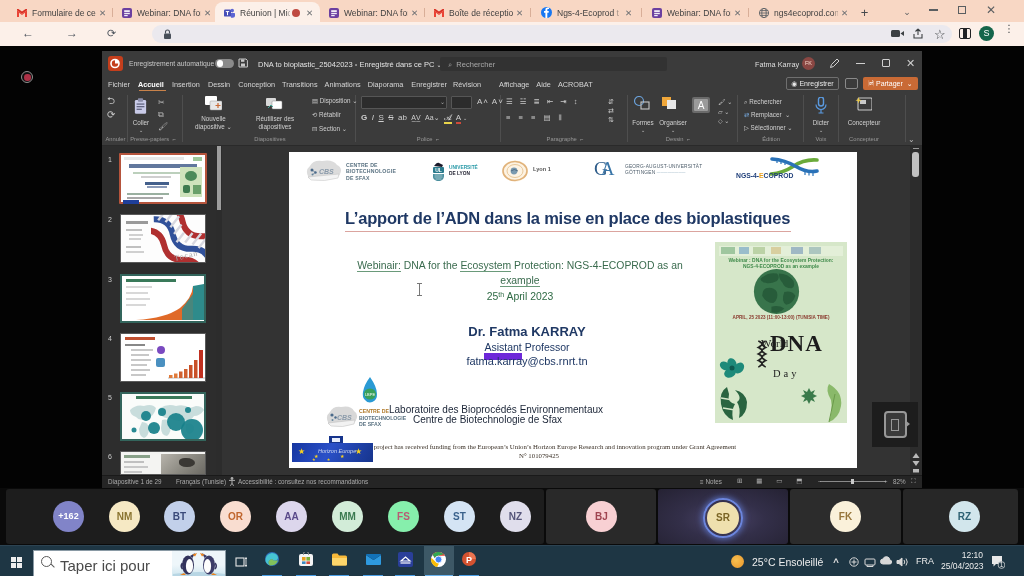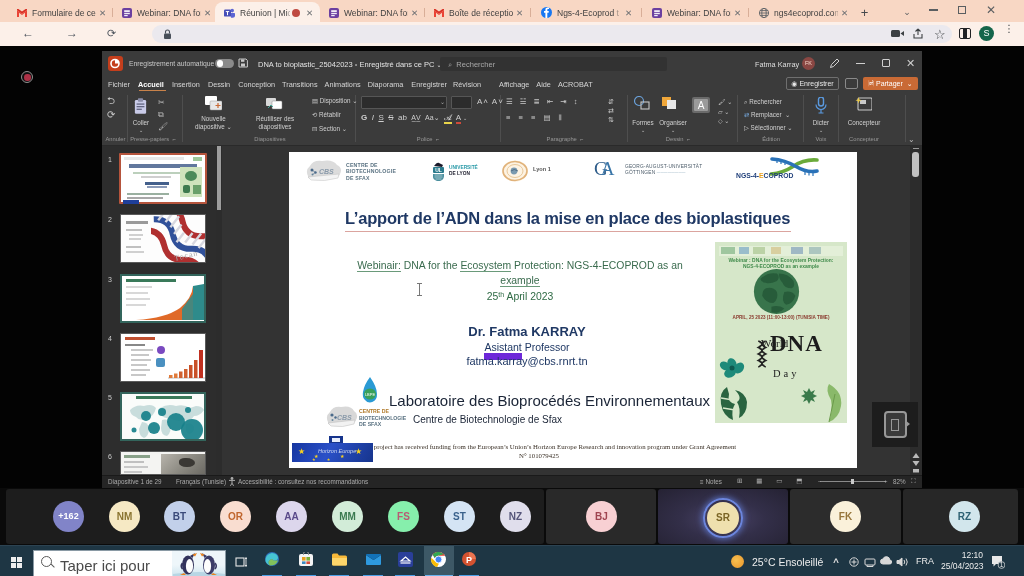--- a/index.html
+++ b/index.html
@@ -439,21 +439,21 @@
 
   <div class="a" style="left:88px;top:172px;width:300px;text-align:center;font-size:13px;font-weight:bold;color:#1f3864">Dr. Fatma KARRAY</div>
   <div class="a" style="left:88px;top:189px;width:300px;text-align:center;font-size:10.5px;color:#1f3864"><span style="border-bottom:7px solid #6d28d9">Asistant</span> Professor</div>
   <div class="a" style="left:88px;top:203px;width:300px;text-align:center;font-size:11px;color:#1f3864">fatma.karray@cbs.rnrt.tn</div>
 
   <svg class="a" style="left:71px;top:225px" width="20" height="27" viewBox="0 0 20 27">
     <path d="M10 0 Q17 10 17 17 A7 8 0 015 23 Q2 20 3 15 Q4 8 10 0z" fill="#2a9ad4"></path>
     <ellipse cx="10" cy="17" rx="6" ry="5.5" fill="#3aa05a"></ellipse>
     <text x="10" y="19" font-size="4" fill="#fff" text-anchor="middle">LBPE</text>
   </svg>
-  <div class="a" style="left:100px;top:240px;font-size:15px;color:#1a2436">Laboratoire des Bioprocédés Environnementaux</div>
+  <div class="a" style="left:100px;top:252px;font-size:10px;color:#1a2436">Laboratoire des Bioprocédés Environnementaux</div>
   <svg class="a" style="left:36px;top:253px" width="33" height="27" viewBox="0 0 33 27">
     <path d="M3 17 Q0 11 5 7 Q8 1 16 2 Q26 0 29 6 Q34 9 31 15 Q29 20 23 19 L6 20 Q3 20 3 17z" fill="#d8d8d8"></path>
     <path d="M3 18 L30 15 L29 19 Q18 23 6 21z" fill="#f2f2f2" stroke="#bbb" stroke-width=".5"></path>
     <text x="12" y="15" font-size="7" fill="#8a9aaa" font-weight="bold" font-style="italic">CBS</text>
     <circle cx="7" cy="10" r="1.6" fill="#4a6a8a"></circle>
         <circle cx="10.5" cy="12.5" r="1.2" fill="#4a6a8a"></circle>
         <circle cx="7.5" cy="15" r="1" fill="#6a8aa0"></circle>
   </svg>
   <div class="a" style="left:70px;top:256px;font-size:5.2px;font-weight:bold;color:#5a7282;line-height:6.6px"><span style="color:#b07a2a">CENTRE DE</span><br>BIOTECHNOLOGIE<br>DE SFAX</div>
   <div class="a" style="left:124px;top:262px;font-size:10px;color:#1a2436">Centre de Biotechnologie de Sfax</div>

